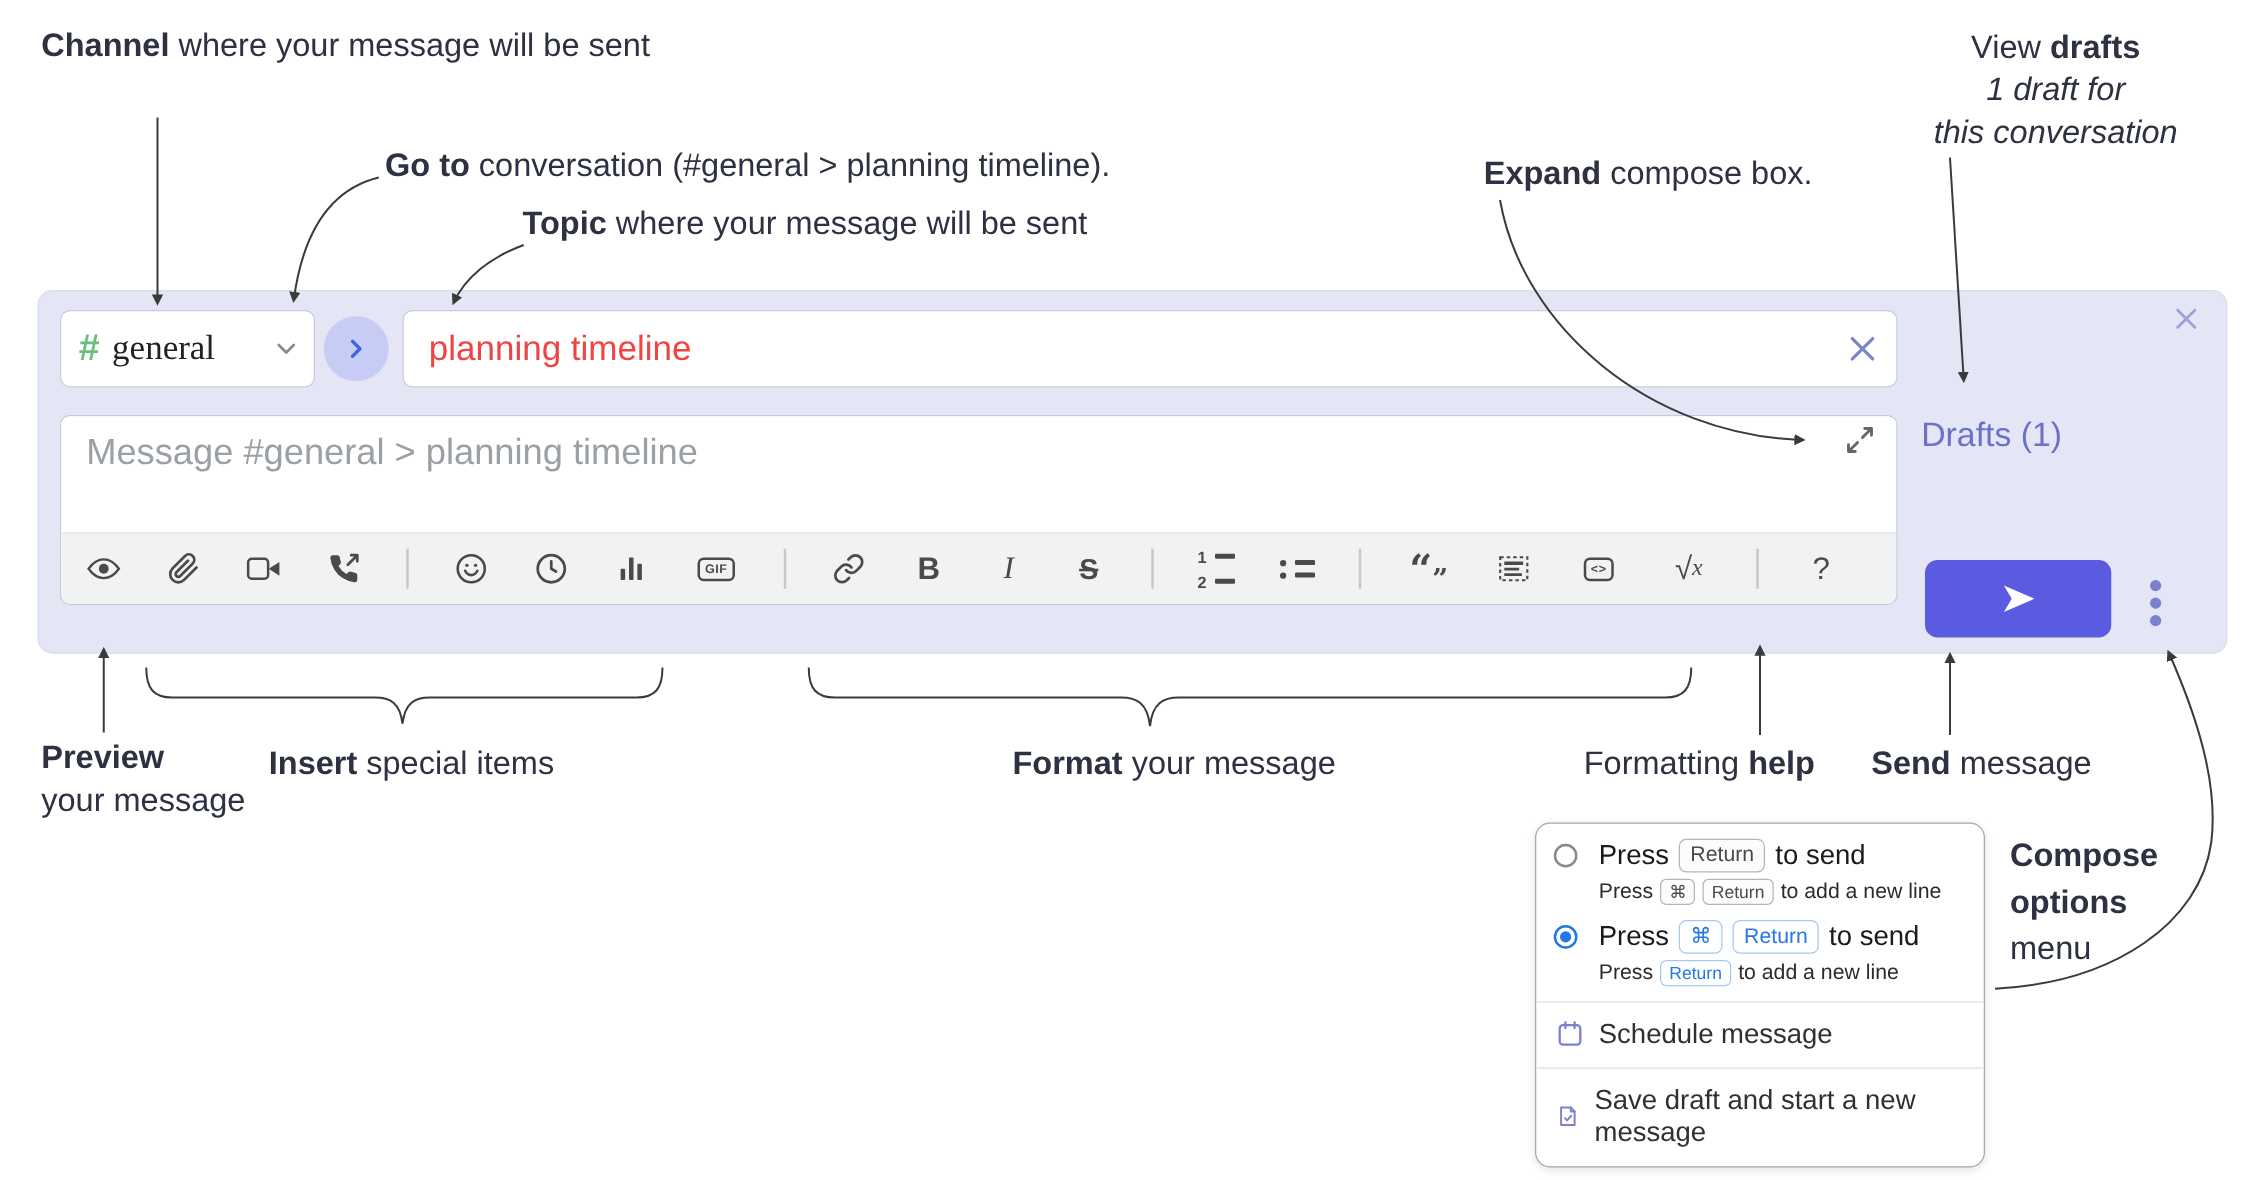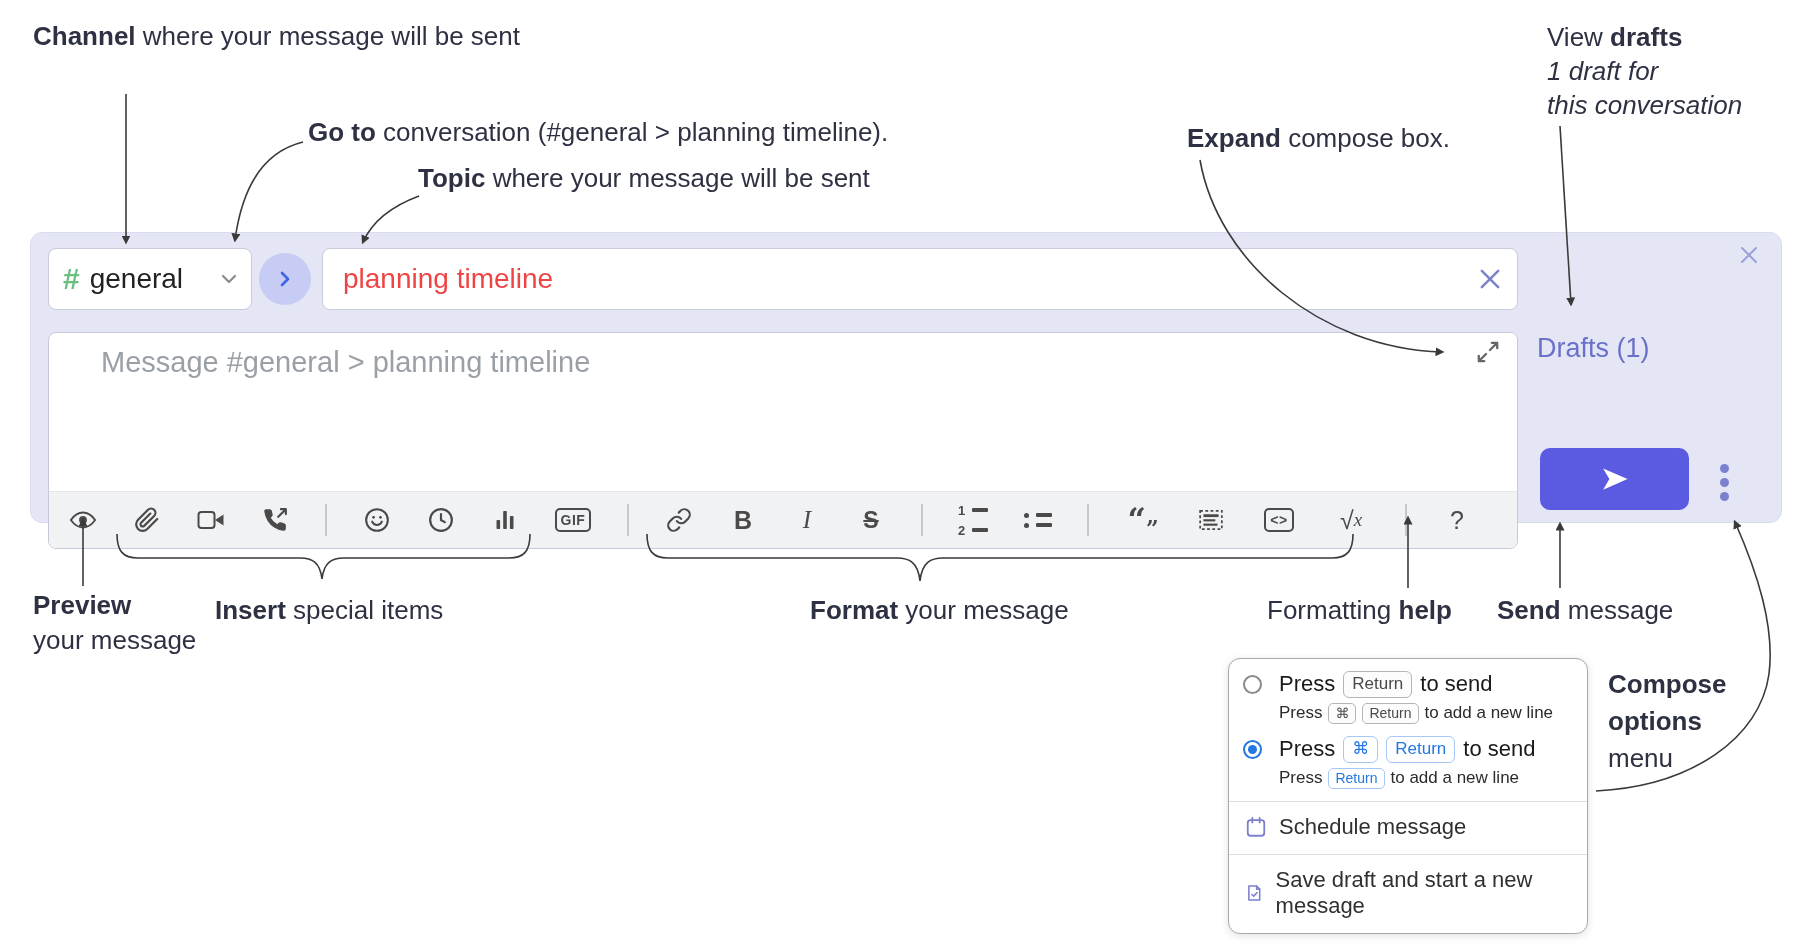--- a/index.html
+++ b/index.html
@@ -4,59 +4,59 @@
 <style>
   html,body { margin:0; padding:0; background:#fff; }
   .stage {
     position:relative; width:1814px; height:944px; background:#ffffff;
     font-family:"Liberation Sans", sans-serif; overflow:hidden;
   }
   
   .ann { position:absolute; font-size:26px; line-height:33px; color:#2e3142; white-space:nowrap; }
   .ann b { font-weight:700; }
   .ann .it { font-style:italic; }
-  .ann.lh34 { line-height:34px; }
+  .ann.lh34 { line-height:34px;text-align:center; }
   .ann.lh35 { line-height:35px; }
   .ann.lh37 { line-height:37px; }
   
   .compose-box { position:absolute; left:30px; top:232px; width:1752px; height:291px;
     background:#e4e6f5; border:1px solid #d9dcf0; border-radius:12px; box-sizing:border-box; }
   .channel-pill { position:absolute; left:48px; top:248px; width:204px; height:62px;
     background:#fff; border:1px solid #c8cbd8; border-radius:8px; box-sizing:border-box;
     display:flex; align-items:center; padding:0 14px; gap:10px; cursor:pointer; }
   .hash { color:#6bbf7f; font-size:30px; font-weight:700; }
-  .chan-label { font-size:28px; color:#222; flex:1; }
+  .chan-label { font-size:28px; color:#222; flex:1;font-family:Liberation Serif, serif; }
   .goto-btn { position:absolute; left:259px; top:253px; width:52px; height:52px; border-radius:50%;
     background:#c7ccf4; display:flex; align-items:center; justify-content:center; cursor:pointer; }
   .topic-wrap { position:absolute; left:322px; top:248px; width:1196px; height:62px; }
   .topic-input { width:100%; height:100%; box-sizing:border-box; border:1px solid #c8cbd8;
     border-radius:8px; font-size:28px; color:#ef4444; padding:0 70px 0 20px;
     font-family:"Liberation Sans", sans-serif; outline:none; background:#fff; }
   .clear-btn { position:absolute; right:14px; top:17px; width:28px; height:28px; cursor:pointer; }
   .close-btn { position:absolute; left:1737px; top:243px; width:24px; height:24px; cursor:pointer; }
-  .msg-box { position:absolute; left:48px; top:332px; width:1470px; height:217px; background:#fff;
-    border:1px solid #c6c9d6; border-radius:8px; box-sizing:border-box; overflow:hidden;padding-left:32px; }
+  .msg-box { position:absolute; left:48px; top:332px; width:1470px; height:152px; background:#fff;
+    border:1px solid #c6c9d6; border-radius:8px; box-sizing:border-box; overflow:hidden; }
   .msg-input { display:block; width:100%; height:118px; box-sizing:border-box; border:none; resize:none;
     outline:none; font-size:29px; color:#222; padding:13px 60px 0 20px;
     font-family:"Liberation Sans", sans-serif; }
   .msg-input::placeholder { color:#9aa0a6; opacity:1; }
   .toolbar { position:absolute; left:0; bottom:0; width:100%; height:57px; background:#f1f2f4;
     border-top:1px solid #e4e5e8; display:flex; align-items:center; gap:36px; padding-left:20px;
     box-sizing:border-box; }
   .tbtn { width:28px; height:38px; display:flex; align-items:center; justify-content:center;
     flex:none; cursor:pointer; color:#4a4a4a; }
   .tbtn.wide { width:36px; }
   .tdiv { width:2px; height:32px; background:#c8c8c8; flex:none; }
   .txt-b { font-size:25px; font-weight:700; color:#4a4a4a; }
   .txt-i { font-size:25px; font-style:italic; font-family:"Liberation Serif", serif; color:#4a4a4a; }
   .txt-s { font-size:23px; font-weight:600; text-decoration:line-through; color:#4a4a4a; }
   .txt-q1 { font-size:32px; font-weight:700; font-family:"DejaVu Serif", serif; color:#4a4a4a; line-height:10px; }
   .txt-q2 { font-size:22px; font-weight:700; font-family:"DejaVu Serif", serif; color:#4a4a4a;
     transform:translateY(8px); display:inline-block; line-height:10px; }
-  .boxed { border:2.4px solid #4a4a4a; border-radius:5px; font-size:14px; font-weight:700;
+  .boxed { border:2.4px solid #4a4a4a; border-radius:5px; font-size:10px; font-weight:700;
     padding:2px 4px; color:#4a4a4a; letter-spacing:.5px; }
   .sqrt { font-size:25px; color:#4a4a4a; }
   .mathx { font-size:19px; font-style:italic; font-family:"Liberation Serif", serif; color:#4a4a4a; }
   .qmark { font-size:25px; color:#4a4a4a; font-weight:400; }
   .ol-icon, .ul-icon { display:flex; flex-direction:column; gap:5px; }
   .ol-icon .r, .ul-icon .r { display:flex; align-items:center; gap:5px; }
   .ol-icon .n { font-size:13px; font-weight:700; color:#4a4a4a; width:9px; }
   .ol-icon .bar, .ul-icon .bar { width:16px; height:4px; background:#4a4a4a; border-radius:1px; }
   .ul-icon .dot { width:5px; height:5px; border-radius:50%; background:#4a4a4a; margin:0 2px; }
   .expand-btn { position:absolute; left:1475px; top:339px; width:26px; height:26px; cursor:pointer; }

